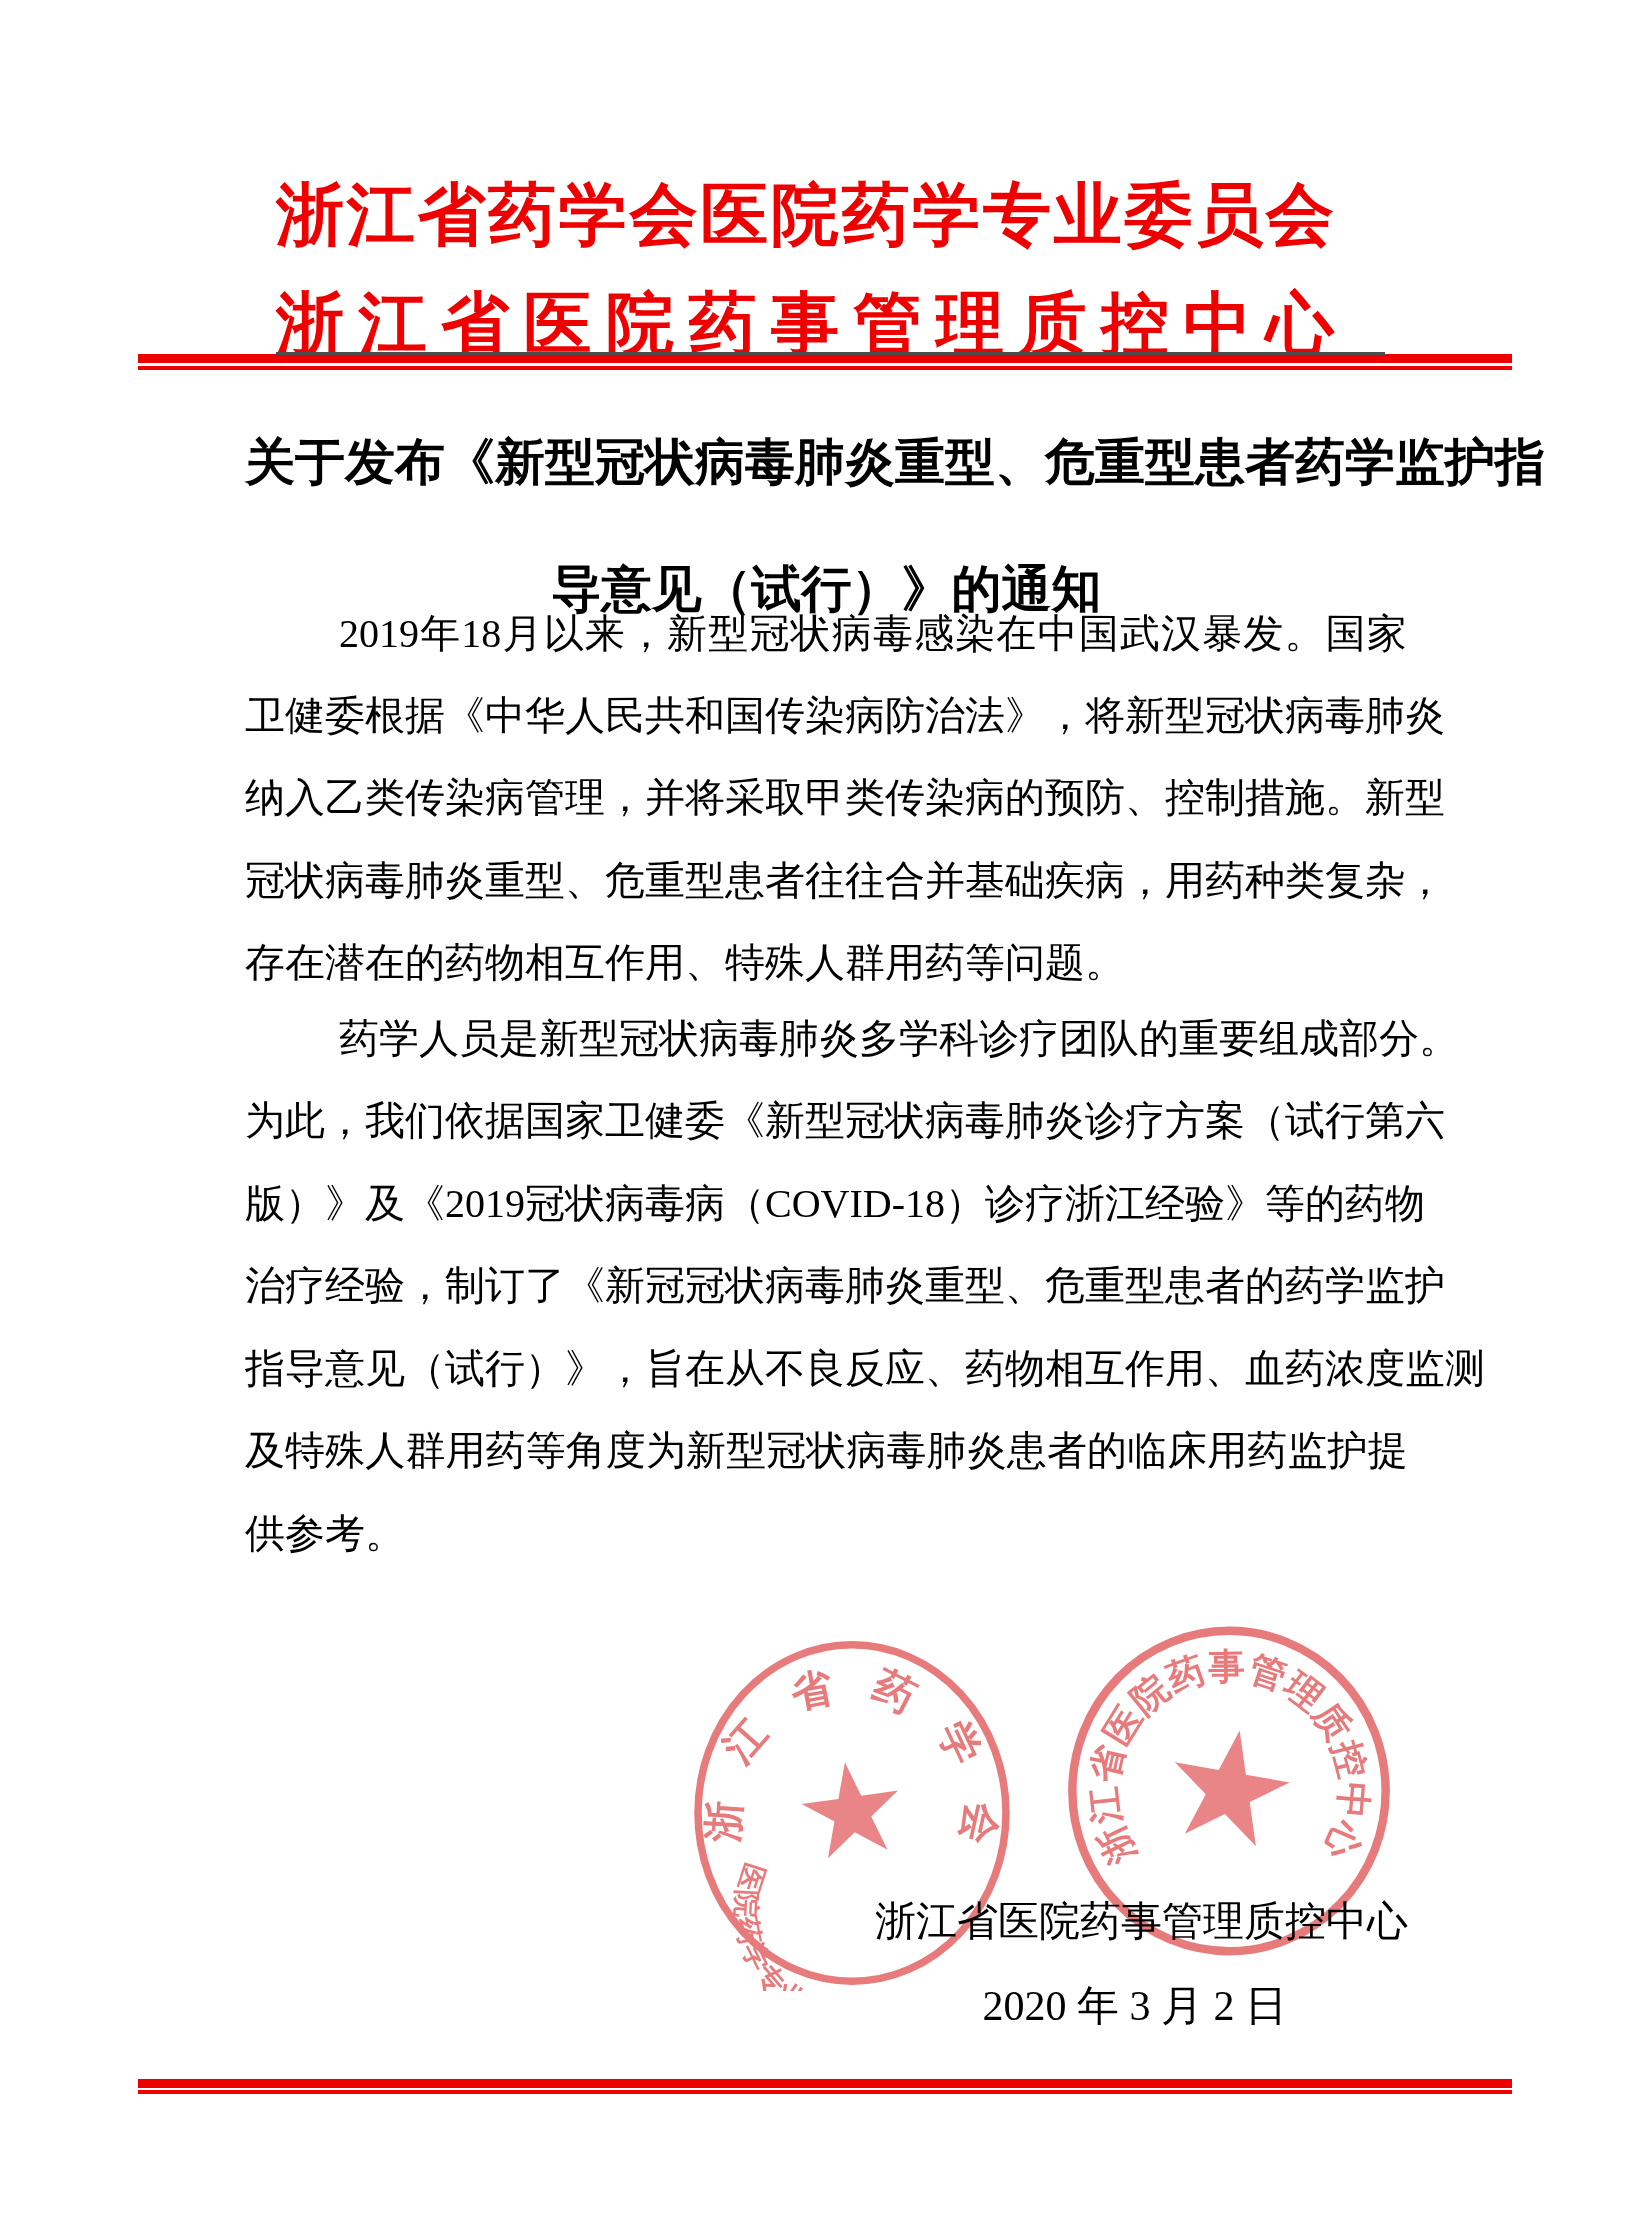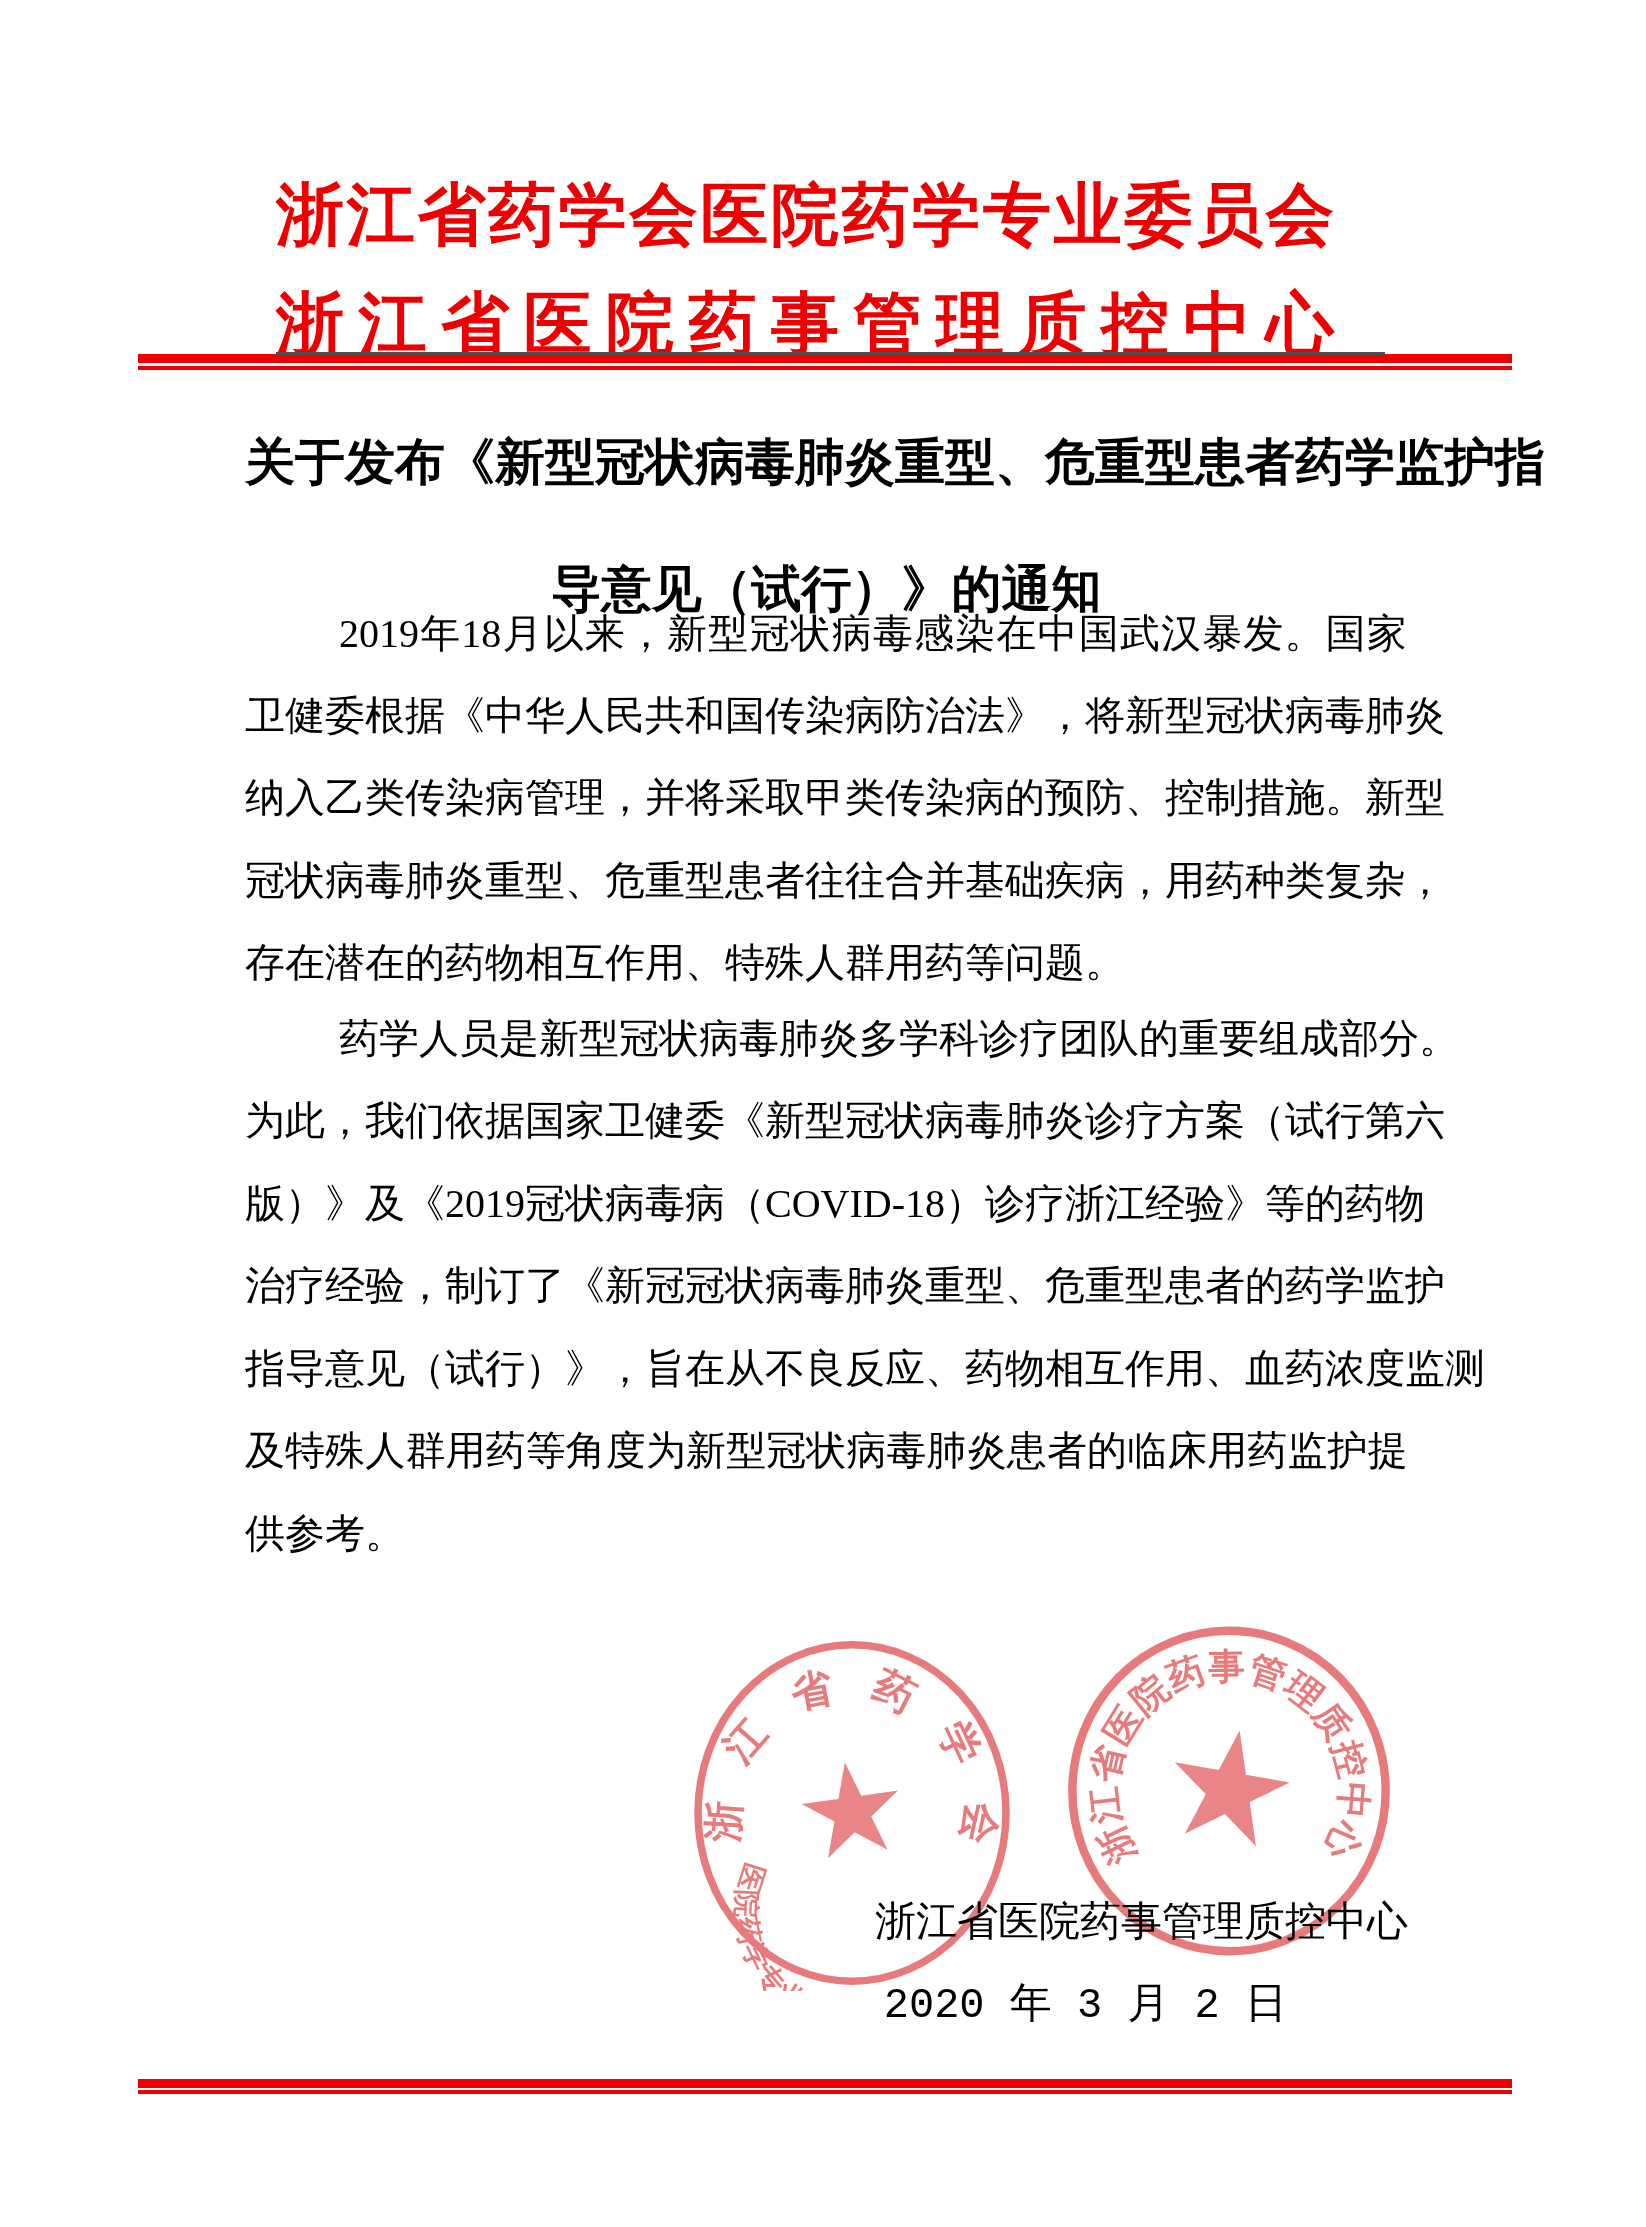--- a/index.html
+++ b/index.html
@@ -35,21 +35,21 @@
   .seal text{font-family:"Liberation Serif","DejaVu Serif",serif;font-weight:bold;}
   
   .sig{
     position:absolute;left:245px;width:1163px;text-align:right;font-size:41px;
     line-height:58px;z-index:5;white-space:nowrap;
   }
   .sig1{top:1801px;}
   .sig2{top:1892px;}
   .dateline{
     position:absolute;left:245px;top:1977px;width:1042px;text-align:right;
-    font-size:42px;line-height:59px;z-index:5;white-space:nowrap;font-family:Liberation Mono, monospace;
+    font-size:42px;line-height:59px;z-index:5;white-space:nowrap;
   }
 </style>
 </head>
 <body>
 
 <div class="page">
 
   <div class="org org1 jline" style="color:#ee0000;">
       <span>浙</span>
       <span>江</span>

